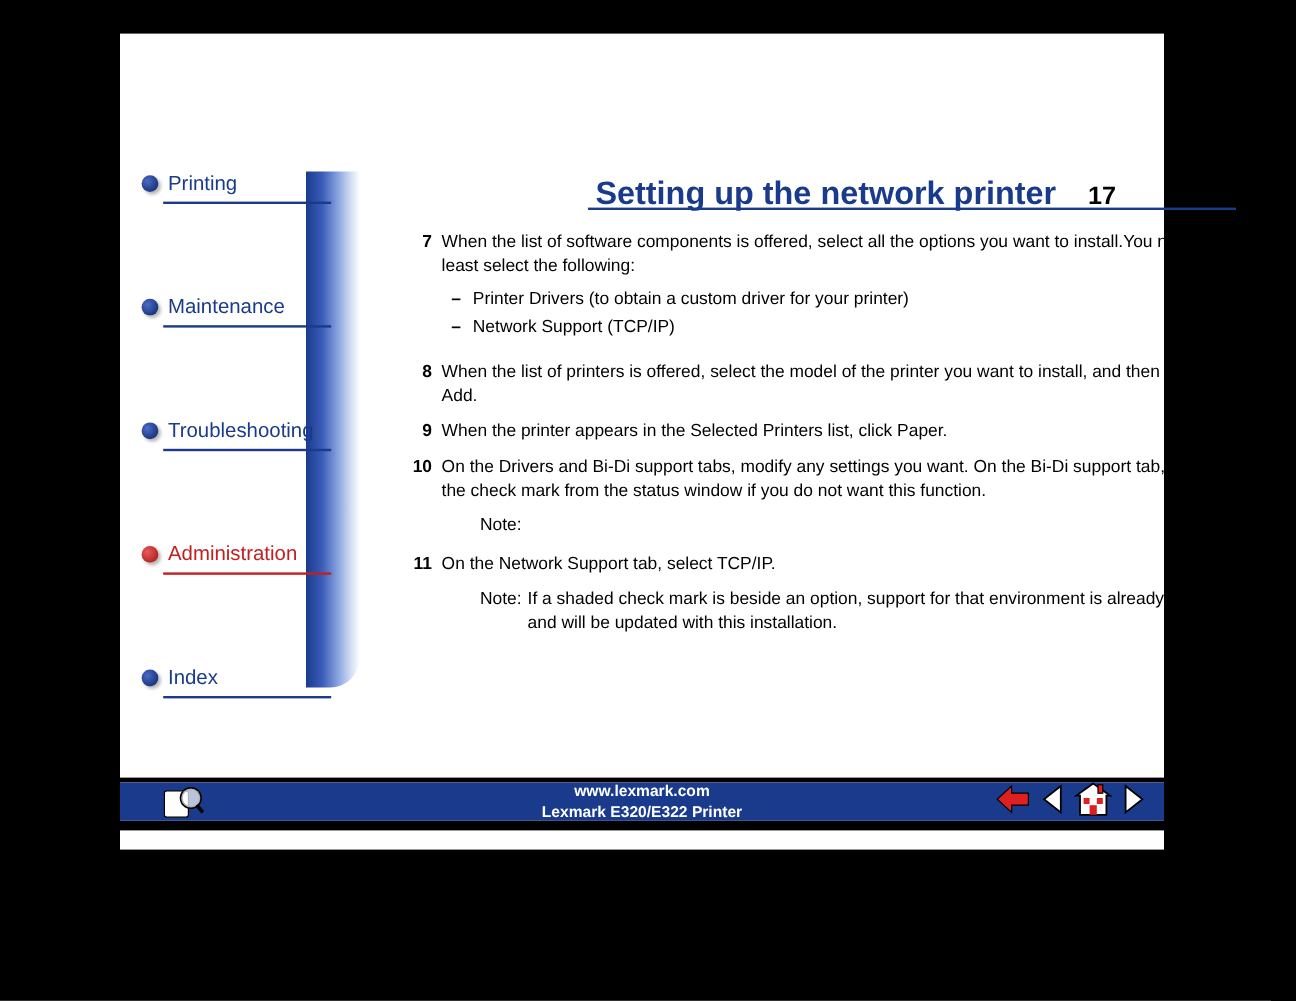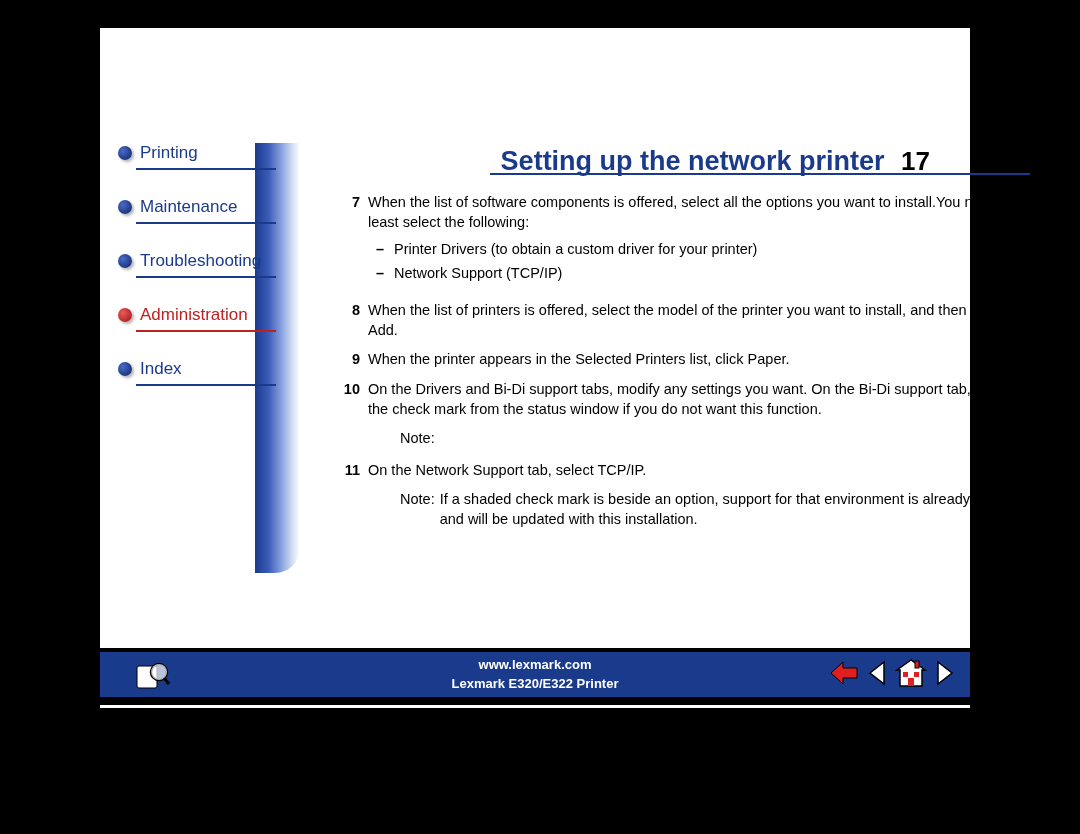--- a/index.html
+++ b/index.html
@@ -28,21 +28,21 @@
     position: absolute;
     left: 155px;
     top: 0;
     width: 45px;
     height: 430px;
     background: linear-gradient(to right, #1a3b8c 0%, #3a5cb8 30%, #8ba5e0 60%, #d8e2f5 85%, #fff 100%);
     border-radius: 0 0 25px 0;
   }
   .nav-item {
     position: relative;
-    margin-bottom: 27px;
+    margin-bottom: 76px;
     padding-left: 18px;
   }
   .nav-bullet {
     position: absolute;
     left: 18px;
     top: 3px;
     width: 14px;
     height: 14px;
     background: radial-gradient(circle at 35% 35%, #4a6cc8, #0a2060);
     border-radius: 50%;
@@ -77,24 +77,24 @@
     top: 118px;
     text-align: right;
   }
   .header-title {
     font-size: 27px;
     font-weight: bold;
     color: #1a3b8c;
     display: inline-block;
   }
   .header-pagenum {
-    font-size: 26px;
+    font-size: 21px;
     font-weight: bold;
     color: #000;
-    margin-left: 12px;
+    margin-left: 22px;
   }
   .header-line {
     position: absolute;
     left: 390px;
     top: 145px;
     width: 540px;
     height: 2px;
     background: #1a3b8c;
   }
   .content {
@@ -149,21 +149,21 @@
     left: 100px;
     top: 648px;
     width: 870px;
     height: 60px;
   }
   .footer-top {
     height: 4px;
     background: #000;
   }
   .footer-bar {
-    height: 45px;
+    height: 32px;
     background: #1a3b8c;
     display: flex;
     align-items: center;
     position: relative;
   }
   .footer-bottom {
     height: 8px;
     background: #000;
   }
   .footer-center {

